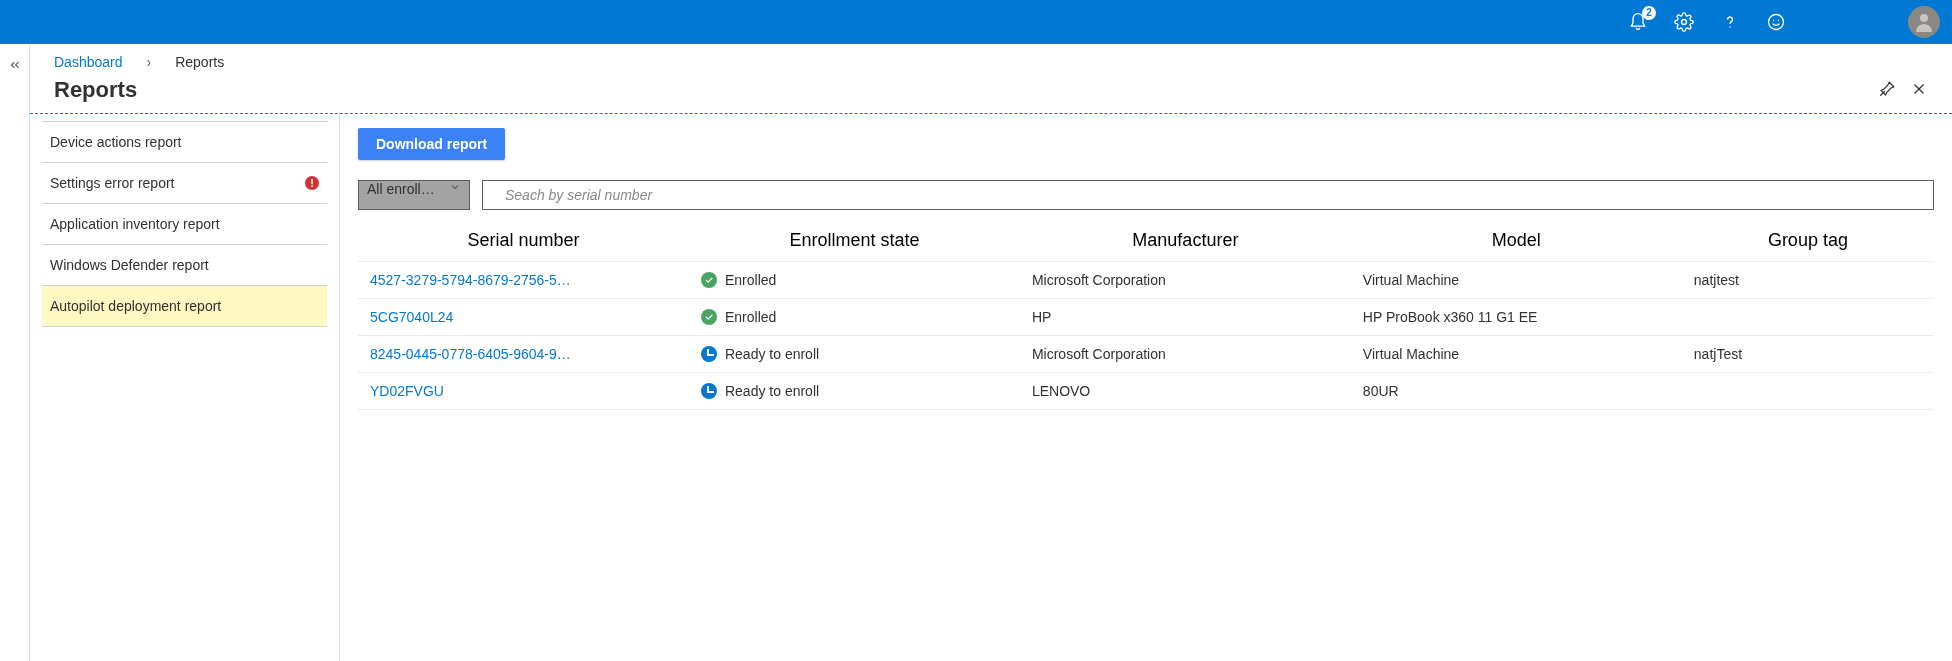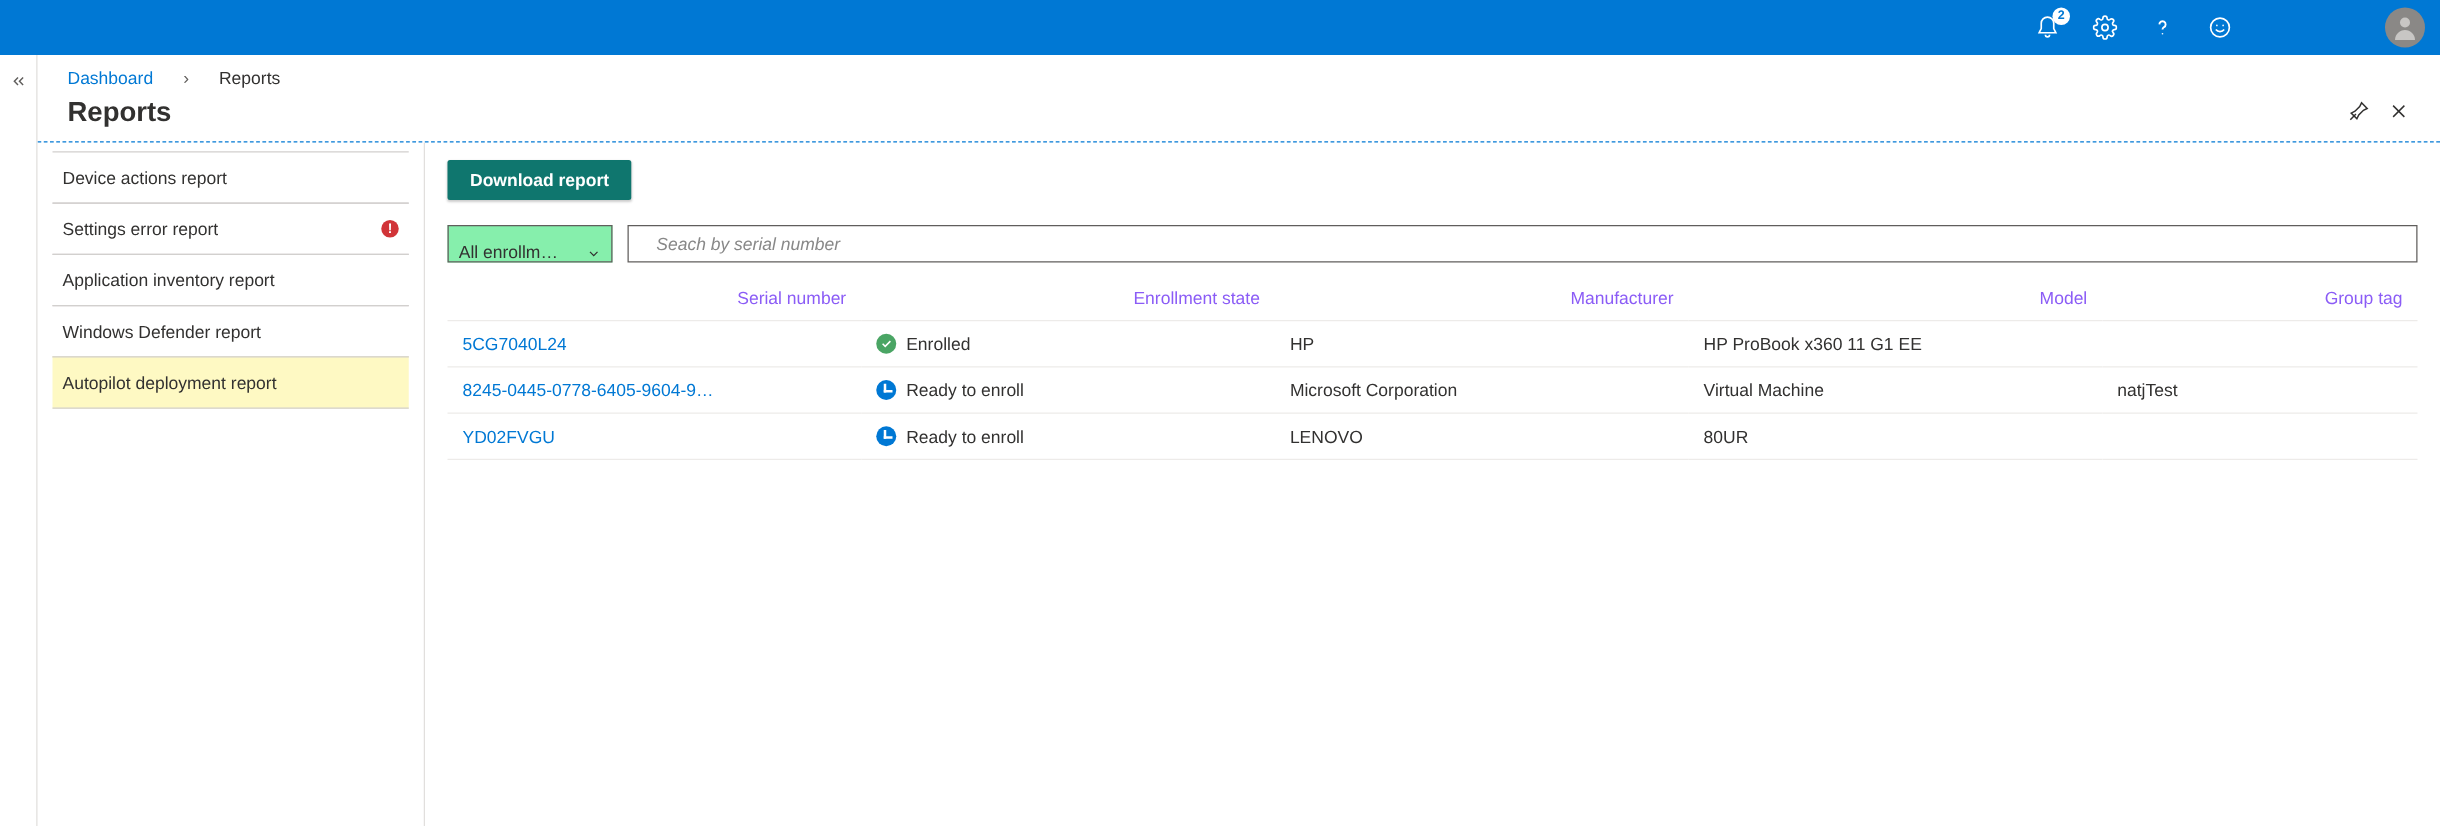--- a/index.html
+++ b/index.html
@@ -117,62 +117,62 @@
     font-size: 11px; line-height: 14px; text-align: center; font-weight: 700;
   }
 
   
   .content {
     flex: 1;
     padding: 14px 18px;
     overflow: auto;
   }
   .btn-primary {
-    background: #0f766e; color: #fff;
+    background: #3b82f6; color: #fff;
     border: none; padding: 8px 18px;
     font-size: 14px; font-weight: 600;
     cursor: pointer;
     border-radius: 2px;
     box-shadow: 0 1px 2px rgba(0,0,0,0.2);
   }
 
   .toolbar {
     margin-top: 20px;
     display: flex;
     gap: 12px;
   }
   .dropdown {
     border: 1px solid #605e5c;
     height: 30px;
-    display: flex; align-items: flex-end;
+    display: flex; align-items: flex-start;
     padding: 0 8px;
     gap: 6px;
     cursor: pointer;
-    width: 132px;
-    background: #86efac;
+    width: 112px;
+    background: #a3a3a3;
   }
   .dropdown span { white-space: nowrap; overflow: hidden; text-overflow: ellipsis; flex:1;}
   .search-input {
     flex: 1;
     height: 30px;
     border: 1px solid #605e5c;
     padding: 0 22px;
     font-size: 14px;
     font-style: italic;
     color: #605e5c;
   }
   .search-input::placeholder { font-style: italic; color: #888; }
 
   
   table { width: 100%; border-collapse: collapse; margin-top: 10px; }
   th {
-    text-align: right;
+    text-align: center;
     font-weight: 400;
-    color: #8b5cf6;
-    font-size: 14px;
+    color: #000000;
+    font-size: 18px;
     padding: 10px 12px;
     border-bottom: 1px solid #edebe9;
   }
   td {
     padding: 10px 12px;
     border-bottom: 1px solid #edebe9;
     font-size: 14px;
     vertical-align: middle;
   }
   td .link { color: #0078d4; cursor: pointer; }
@@ -320,20 +320,36 @@
           <thead>
             <tr>
               <th class="col-serial">Serial number</th>
               <th class="col-state">Enrollment state</th>
               <th class="col-manu">Manufacturer</th>
               <th class="col-model">Model</th>
               <th class="col-tag">Group tag</th>
             </tr>
           </thead>
           <tbody id="tbody">
+              <tr>
+                <td><span class="link serial-text">4527-3279-5794-8679-2756-5…</span></td>
+                <td>
+                  <div class="status-cell">
+                    <span class="status-icon-green">
+                      <svg width="10" height="10" viewBox="0 0 24 24" fill="none" stroke-width="3">
+                        <path d="M5 12l5 5L20 7"></path>
+                      </svg>
+                    </span>
+                    <span>Enrolled</span>
+                  </div>
+                </td>
+                <td>Microsoft Corporation</td>
+                <td>Virtual Machine</td>
+                <td>natjtest</td>
+              </tr>
               <tr>
                 <td><span class="link serial-text">5CG7040L24</span></td>
                 <td>
                   <div class="status-cell">
                     <span class="status-icon-green">
                       <svg width="10" height="10" viewBox="0 0 24 24" fill="none" stroke-width="3">
                         <path d="M5 12l5 5L20 7"></path>
                       </svg>
                     </span>
                     <span>Enrolled</span>

